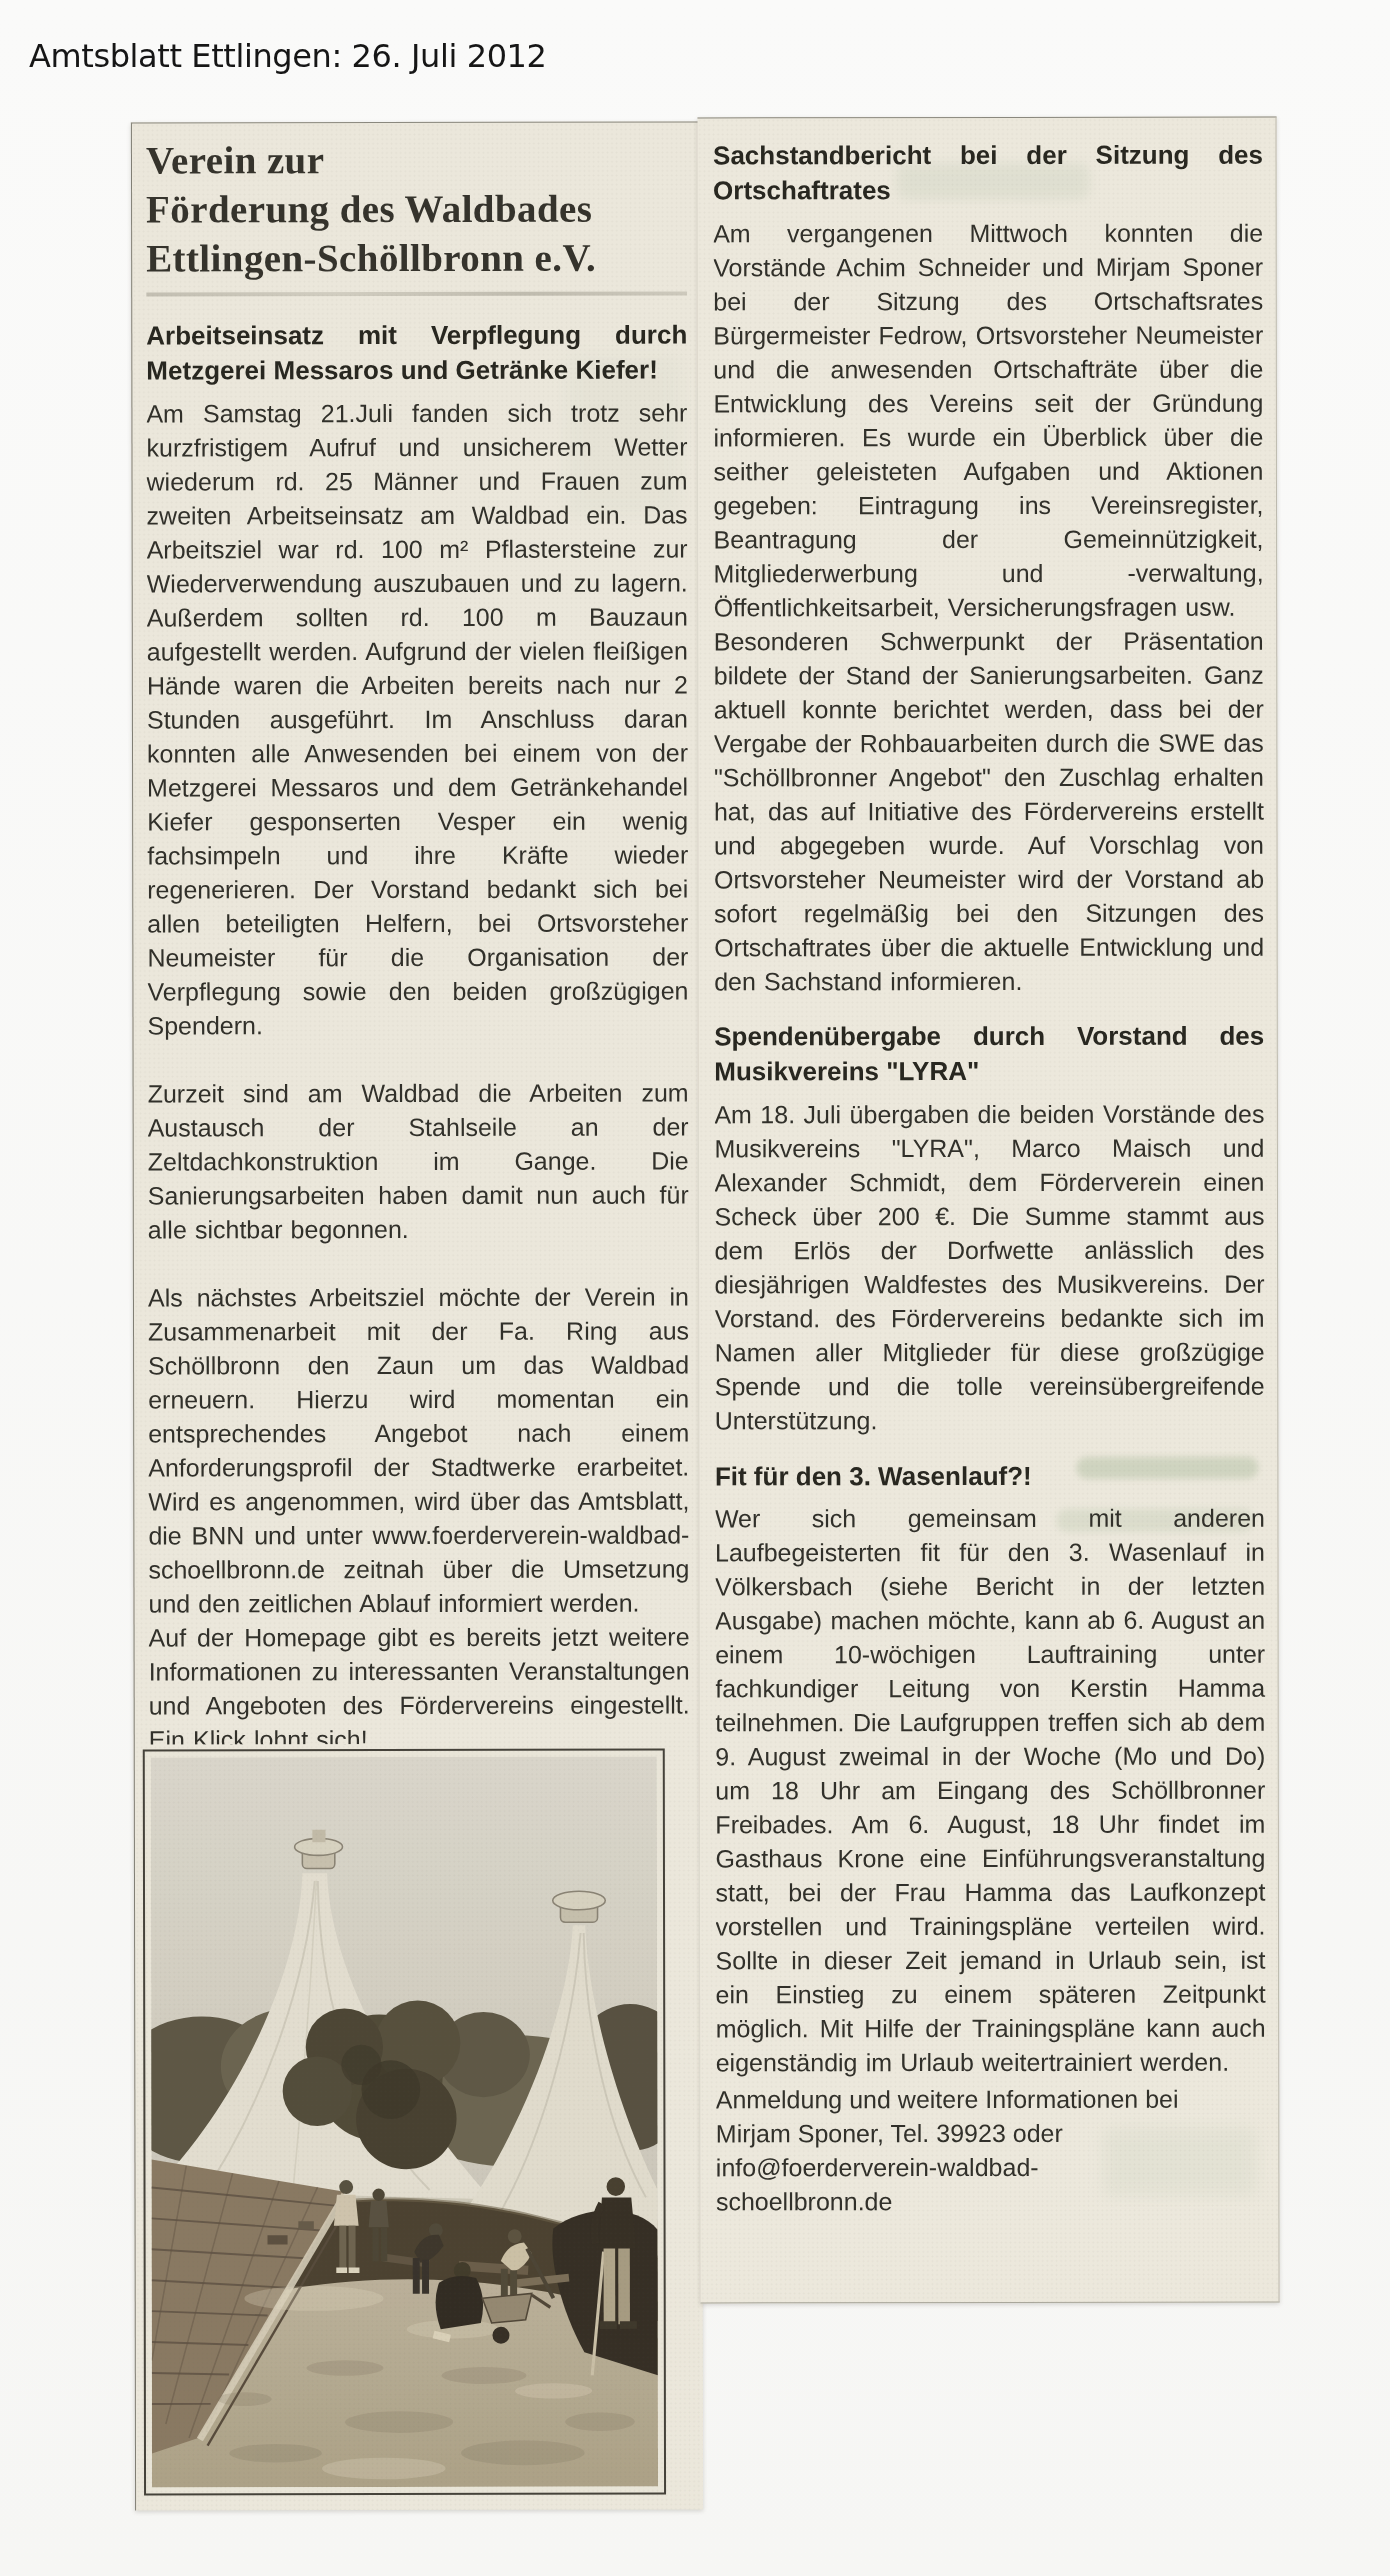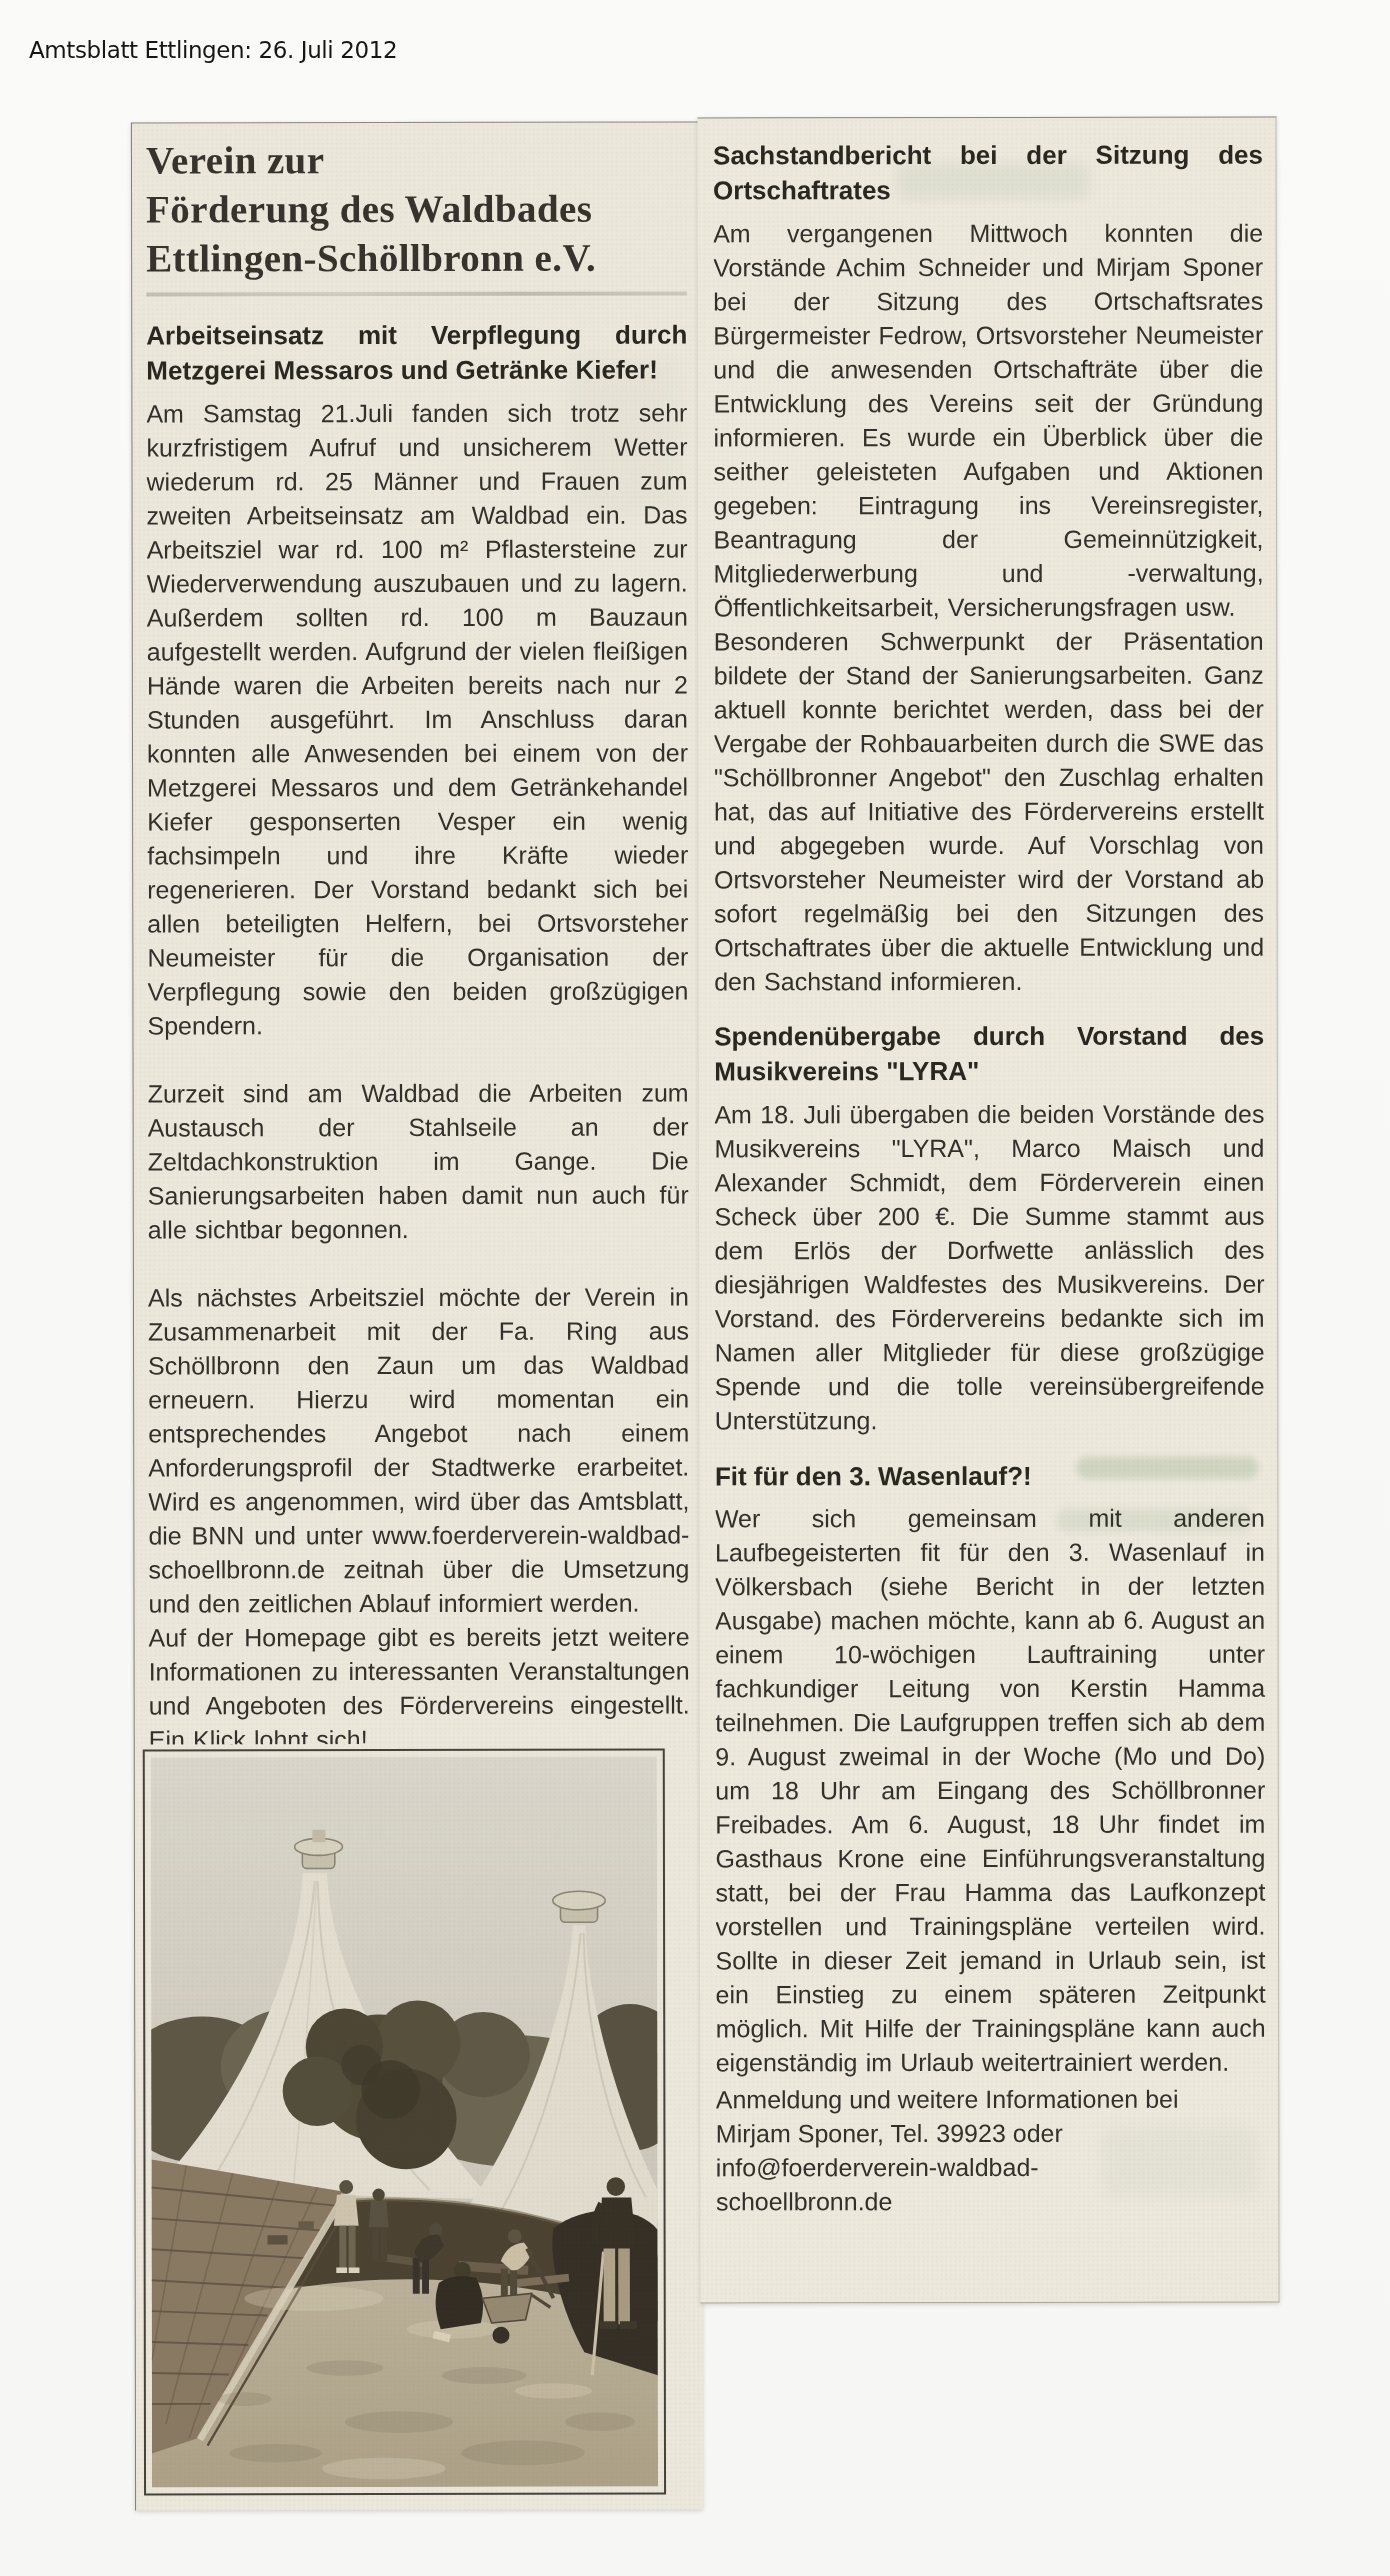--- a/index.html
+++ b/index.html
@@ -8,21 +8,21 @@
     background:#f7f7f6;
     font-family:"Liberation Sans", sans-serif;
     overflow:hidden;
   }
   .page { position:relative; width:1390px; height:2576px; background:linear-gradient(180deg,#fafaf9 0%,#f6f6f4 100%); overflow:hidden; }
 
   
   .scan-header {
     position:absolute; left:29px; top:37px;
     font-family:"DejaVu Sans", sans-serif;
-    font-size:23px; color:#161616; letter-spacing:-0.4px;
+    font-size:32px; color:#161616; letter-spacing:-0.4px;
     white-space:nowrap;
   }
 
   
   .clip { position:absolute; background:#ebe7db; box-shadow:0 1.5px 4.6px rgba(80,78,70,.22); }
   .clip::after {
     content:""; position:absolute; inset:0;
     background-image:radial-gradient(rgba(95,90,72,.055) 0.8px, transparent 1.1px);
     background-size:4.6px 4.6px; pointer-events:none;
   }

